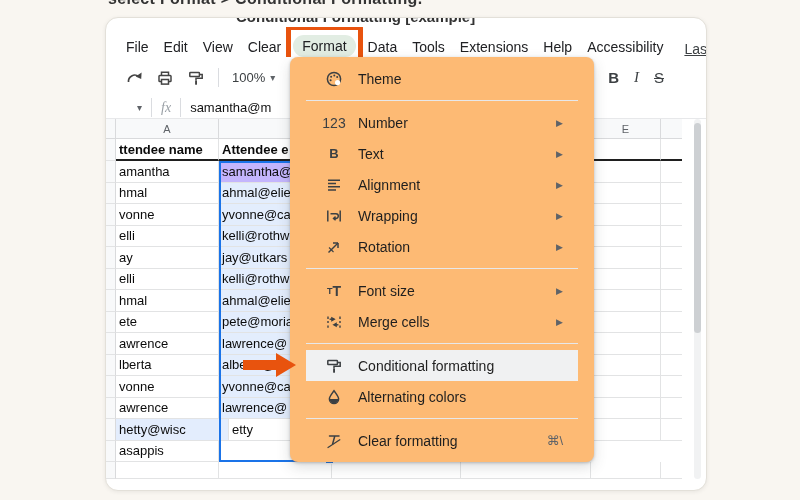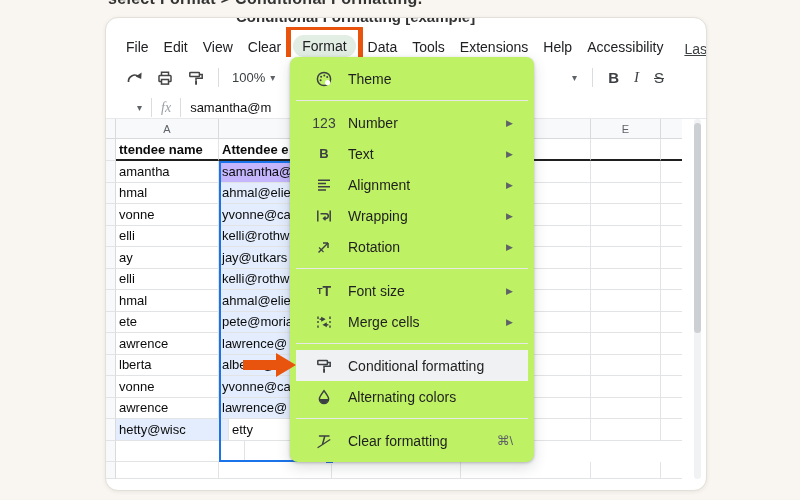--- a/index.html
+++ b/index.html
@@ -54,23 +54,23 @@
   .rE{height:17px}
   .bsel{background:#e3edfd}
   .bact{background:#c4b5fd}
   .sel{position:absolute;left:113px;top:42px;width:113px;height:301px;border:2px solid #1a73e8;
        box-sizing:border-box;pointer-events:none;z-index:5}
   .handle{position:absolute;right:-4px;bottom:-4px;width:7px;height:7px;background:#1a73e8;
           border:1px solid #fff;pointer-events:auto}
   .vscroll{position:absolute;left:588px;top:101px;width:7px;height:360px;background:#f1f2f3;border-radius:4px}
   .vthumb{position:absolute;left:0;top:4px;width:7px;height:210px;background:#cdd0d3;border-radius:4px}
   
-  .panel{position:absolute;left:290px;top:57px;width:244px;height:405px;background:#bef264;border-radius:8px;
+  .panel{position:absolute;left:290px;top:57px;width:304px;height:405px;background:#fdba74;border-radius:8px;
          box-shadow:0 1px 3px rgba(60,64,67,.3),0 5px 14px rgba(60,64,67,.18);z-index:10;
-         padding:6px 6px;box-sizing:border-box;font-size:14px}
+         padding:6px 16px;box-sizing:border-box;font-size:14px}
   .mi{height:31px;display:flex;align-items:center;padding:0 15px 0 17px}
   .mi.hl{background:#f0f1f2}
   .ic{width:22px;flex:none;display:flex;justify-content:center;align-items:center;color:#3c4043}
   .lbl{margin-left:13px;color:#1f1f1f}
   .chev{margin-left:auto;font-size:9px;color:#5f6368}
   .sc{margin-left:auto;font-size:13px;color:#5f6368}
   .pdiv{border-top:1px solid #e7e8ea;margin:6px 0}
   .i123{font-size:14px;font-weight:normal;letter-spacing:0;color:#3c4043}
   .iB{font-size:13px;font-weight:bold;color:#3c4043}
   .iTT .t1{font-size:9px;font-weight:bold}.iTT .t2{font-size:14px;font-weight:bold}
@@ -281,20 +281,21 @@
         <div class="cell gut"></div>
         <div class="cell w-b bsel">hetty@wisc</div>
         <div class="cell w-a">etty</div>
         <div class="cell w-c"></div>
         <div class="cell w-d"></div>
         <div class="cell w-e"></div>
         <div class="cell w-f"></div>
       </div>
     <div class="grow r">
         <div class="cell gut"></div>
+        <div class="cell w-a">asappis</div>
         <div class="cell w-c"></div>
         <div class="cell w-d"></div>
         <div class="cell w-e"></div>
         <div class="cell w-f"></div>
       </div>
     <div class="grow rE">
         <div class="cell gut"></div>
         <div class="cell w-a"></div>
         <div class="cell w-b"></div>
         <div class="cell w-c"></div>

